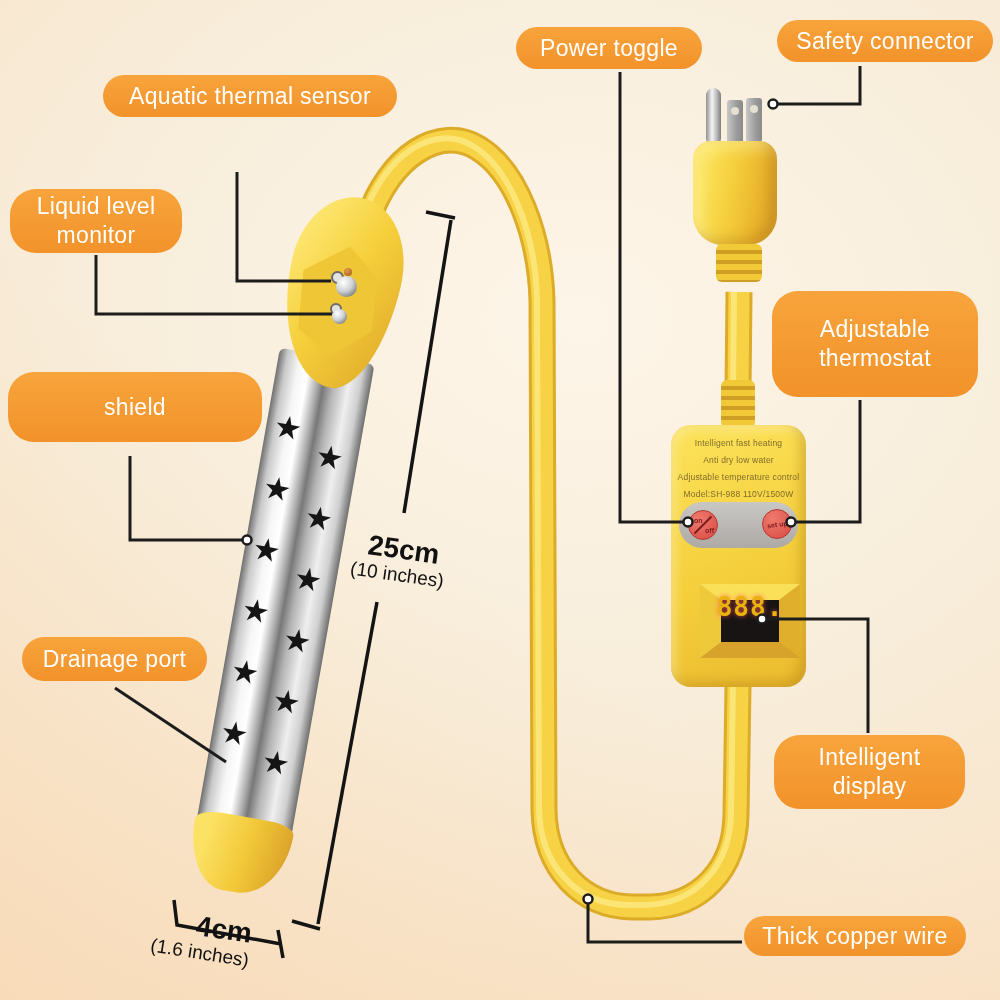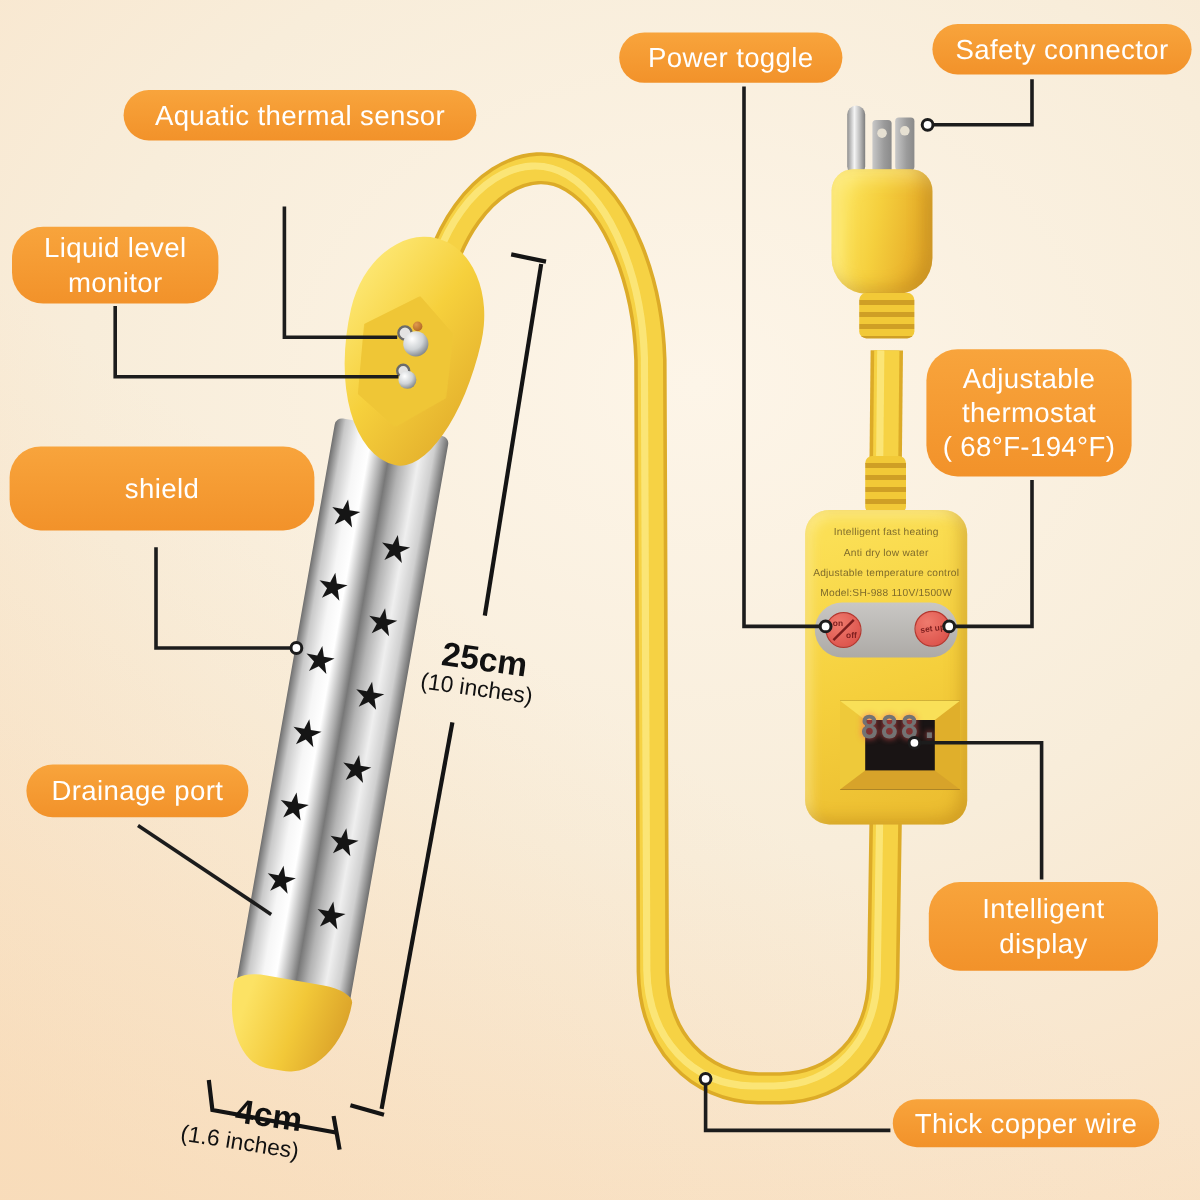--- a/index.html
+++ b/index.html
@@ -69,21 +69,21 @@
   .strip{position:absolute;left:8px;top:77px;width:119px;height:46px;border-radius:23px;
     background:linear-gradient(180deg,#c9c7c4,#adaaa6);}
   .btn{position:absolute;width:28px;height:28px;border-radius:50%;border:1px solid #b5372e;
     background:radial-gradient(circle at 35% 30%,#ef7a6d,#d84a44);color:#7c1d1d;font-weight:bold;}
   .btn .t{position:absolute;font-size:7px;line-height:7px;}
   .slash{position:absolute;left:2px;top:13px;width:24px;height:2px;background:#7c1d1d;transform:rotate(-45deg);}
   .bezel{position:absolute;left:29px;top:159px;width:100px;height:74px;box-sizing:border-box;
     border-style:solid;border-width:16px 21px;border-top-color:#f9e058;border-left-color:#eec93a;
     border-right-color:#e0af2b;border-bottom-color:#d7a32a;background:#191414;}
   .led{position:absolute;left:-6px;top:-8px;width:70px;text-align:center;
-    font-family:"DejaVu Sans Mono",monospace;font-weight:bold;font-size:26px;color:#737373;
+    font-family:"DejaVu Sans Mono",monospace;font-weight:bold;font-size:26px;color:#eab308;
     text-shadow:0 0 5px rgba(255,90,90,.85);letter-spacing:1px;}
 </style>
 </head>
 <body>
 
 <div class="stage">
 
   <svg class="layer" width="1000" height="1000">
     <defs>
       <path id="cablePath" d="M 368 220 C 390 155 440 125 478 148 C 516 171 540 235 542 300 L 544 810 C 545 868 582 906 632 907 L 650 907 C 700 906 735 870 736 815 L 738 686" fill="none"></path>
@@ -206,24 +206,23 @@
   <div class="pill box" style="left:10px;top:189px;width:172px;height:64px;">
     <span>Liquid level</span>
     <span>monitor</span>
   </div>
   <div class="pill box" style="left:8px;top:372px;width:254px;height:70px;">
     <span>shield</span>
   </div>
   <div class="pill round" style="left:22px;top:637px;width:185px;height:44px;">
     <span>Drainage port</span>
   </div>
-  <div class="pill box" style="left:772px;top:291px;width:171px;height:106px;">
+  <div class="pill box" style="left:772px;top:291px;width:206px;height:106px;">
     <span>Adjustable</span>
     <span>thermostat</span>
-    <span>( 68°F-194°F)</span>
   </div>
   <div class="pill box" style="left:774px;top:735px;width:191px;height:74px;">
     <span>Intelligent</span>
     <span>display</span>
   </div>
   <div class="pill round" style="left:744px;top:916px;width:222px;height:40px;">
     <span>Thick copper wire</span>
   </div>
 
   <div class="dim big" style="left:368px;top:534px;transform:rotate(8deg);">25cm</div>

